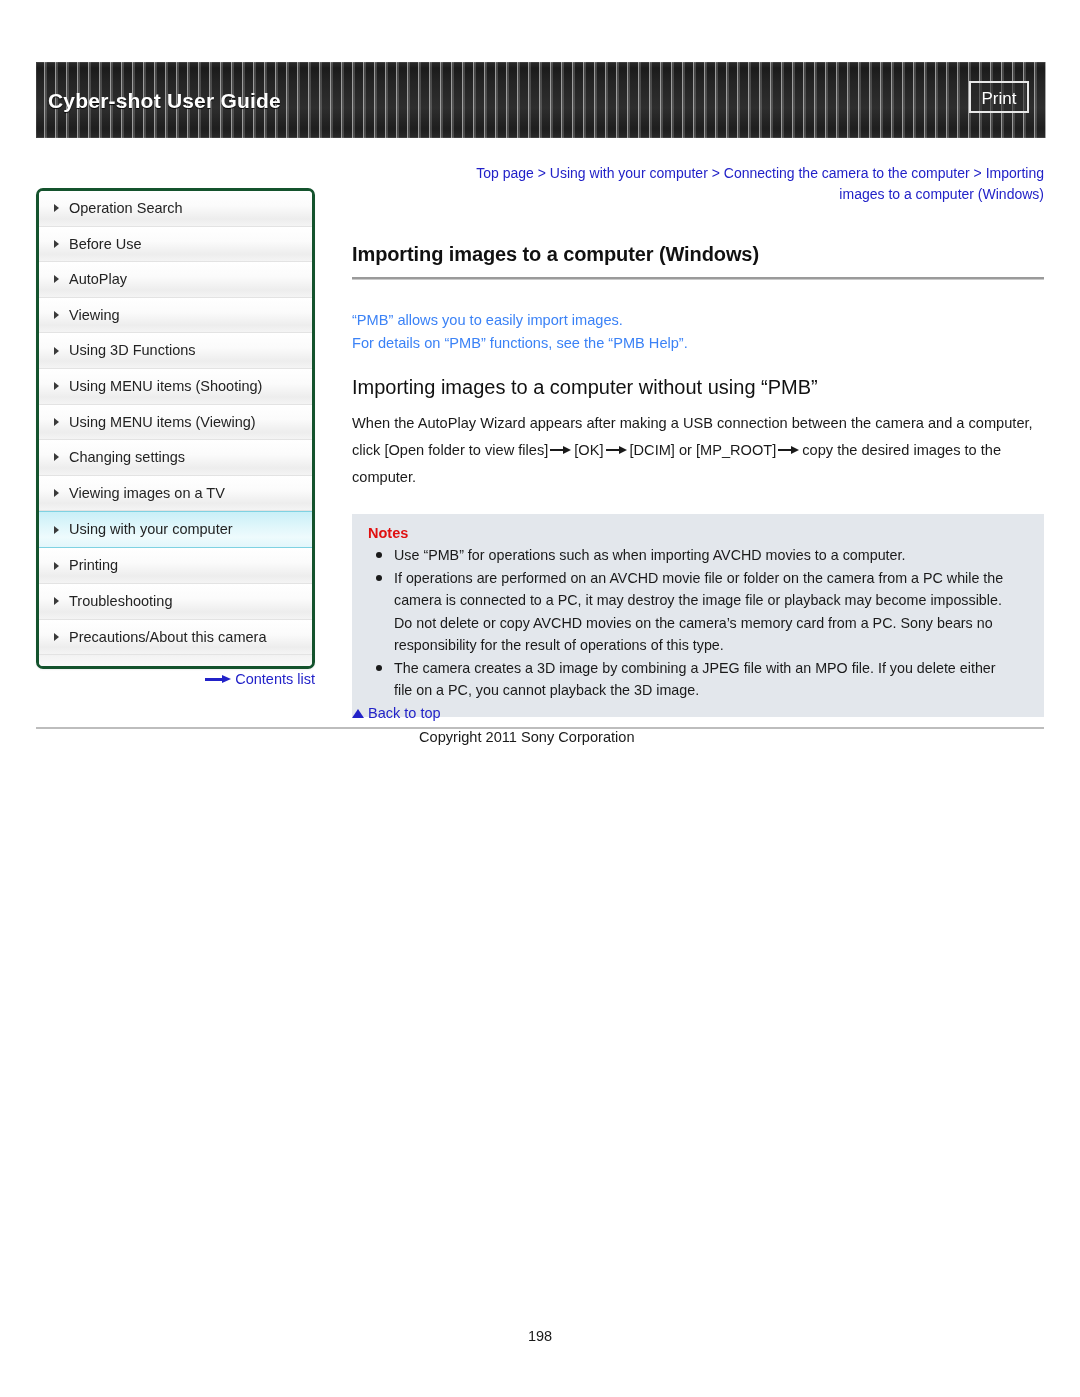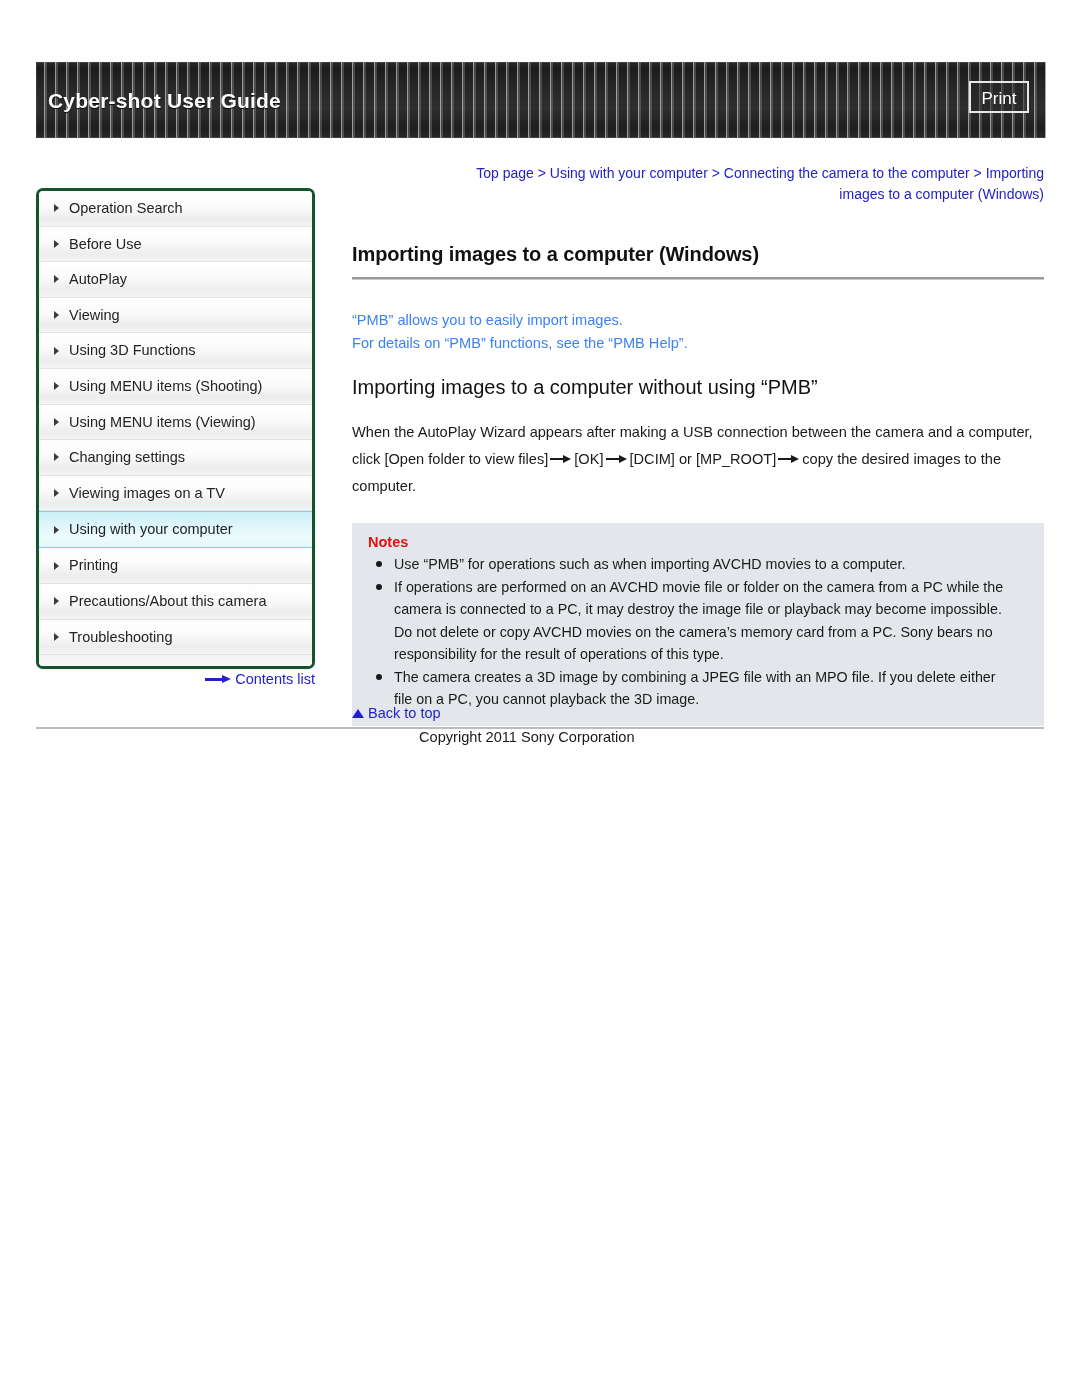--- a/index.html
+++ b/index.html
@@ -200,21 +200,21 @@
     line-height: 22.5px;
     color: #3b82f6;
   }
   .subhead {
     margin-top: 22px;
     font-size: 20px;
     font-weight: normal;
     color: #111111;
   }
   .body-para {
-    margin-top: 20px;
+    margin-top: 11px;
     font-size: 14.6px;
     line-height: 27px;
     color: #1a1a1a;
   }
   .arrow-inline {
     display: inline-block;
     position: relative;
     width: 26px;
     height: 10px;
     vertical-align: middle;
@@ -357,24 +357,24 @@
     <div class="nav-item">
       <span class="tri"></span><span>Viewing images on a TV</span>
     </div>
     <div class="nav-item active">
       <span class="tri"></span><span>Using with your computer</span>
     </div>
     <div class="nav-item">
       <span class="tri"></span><span>Printing</span>
     </div>
     <div class="nav-item">
+      <span class="tri"></span><span>Troubleshooting</span>
+    </div>
+    <div class="nav-item">
       <span class="tri"></span><span>Precautions/About this camera</span>
-    </div>
-    <div class="nav-item">
-      <span class="tri"></span><span>Troubleshooting</span>
     </div>
     <div class="nav-pad-bottom"></div>
   </div>
 
   <div class="contents-list">
     <span class="arrow-ico"></span><span>Contents list</span>
   </div>
 
   <div class="content">
 
@@ -411,14 +411,15 @@
       </div>
     </div>
 
   </div>
 
   <div class="back-to-top">
     <span class="up-tri"></span><span>Back to top</span>
   </div>
   <div class="footer-rule"></div>
   <div class="copyright">Copyright 2011 Sony Corporation</div>
+  <div class="page-number">198</div>
 
 </div>
 
 </body></html>

